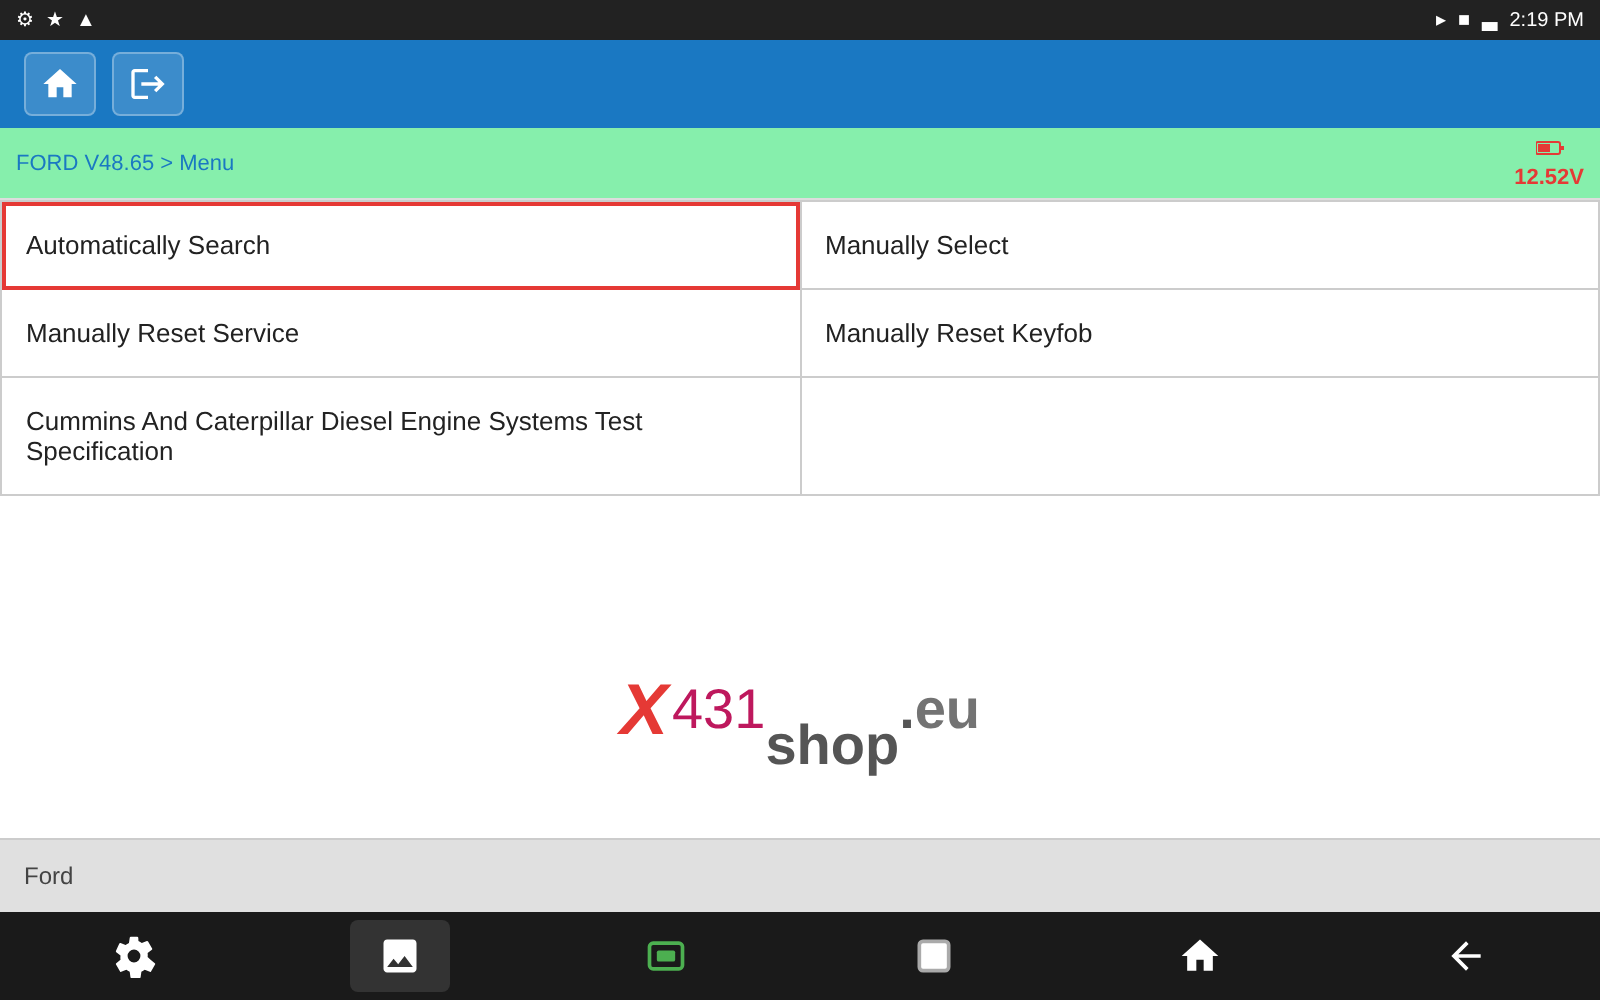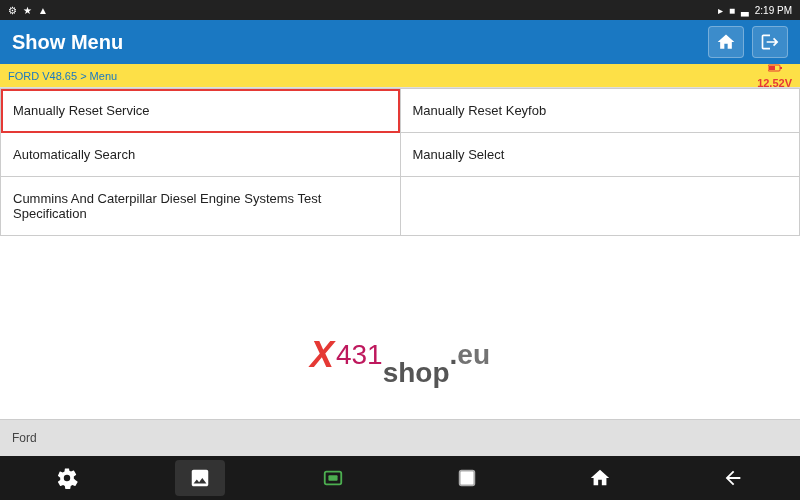--- a/index.html
+++ b/index.html
@@ -56,23 +56,23 @@
       display: flex;
       align-items: center;
       justify-content: center;
       cursor: pointer;
       color: #fff;
       font-size: 18px;
     }
 
     
     .breadcrumb-bar {
-      background: #fde047;
+      background: #86efac;
       border-bottom: 1px solid #ddd;
-      height: 24px;
+      height: 36px;
       display: flex;
       align-items: center;
       justify-content: space-between;
       padding: 0 8px;
     }
     .breadcrumb {
       color: #1a78c2;
       font-size: 11px;
     }
     .voltage {
@@ -192,21 +192,20 @@
   </div>
   <div class="status-bar-right">
     <span>▸</span>
     <span>■</span>
     <span>▃</span>
     <span>2:19 PM</span>
   </div>
 </div>
 
 <div class="header">
-  <span class="header-title">Show Menu</span>
   <div class="header-icons">
     <div class="header-icon-btn">
       <svg width="20" height="20" viewBox="0 0 24 24" fill="white">
         <path d="M10 20v-6h4v6h5v-8h3L12 3 2 12h3v8z"></path>
       </svg>
     </div>
     <div class="header-icon-btn">
       <svg width="20" height="20" viewBox="0 0 24 24" fill="white">
         <path d="M17 7l-1.41 1.41L18.17 11H8v2h10.17l-2.58 2.58L17 17l5-5zM4 5h8V3H4c-1.1 0-2 .9-2 2v14c0 1.1.9 2 2 2h8v-2H4V5z"></path>
       </svg>
@@ -223,26 +222,26 @@
       <rect x="1" y="3" width="6" height="4" fill="#e53935"></rect>
     </svg>
     <span>12.52V</span>
   </span>
 </div>
 
 <div class="main-content">
   <table class="menu-table">
     <tbody>
       <tr>
+        <td>Automatically Search</td>
+        <td>Manually Select</td>
+      </tr>
+      <tr>
         <td>Manually Reset Service</td>
         <td>Manually Reset Keyfob</td>
-      </tr>
-      <tr>
-        <td>Automatically Search</td>
-        <td>Manually Select</td>
       </tr>
       <tr>
         <td>Cummins And Caterpillar Diesel Engine Systems Test Specification</td>
         <td></td>
       </tr>
     </tbody>
   </table>
 
   <div class="watermark">
     <span class="watermark-x">X</span>

